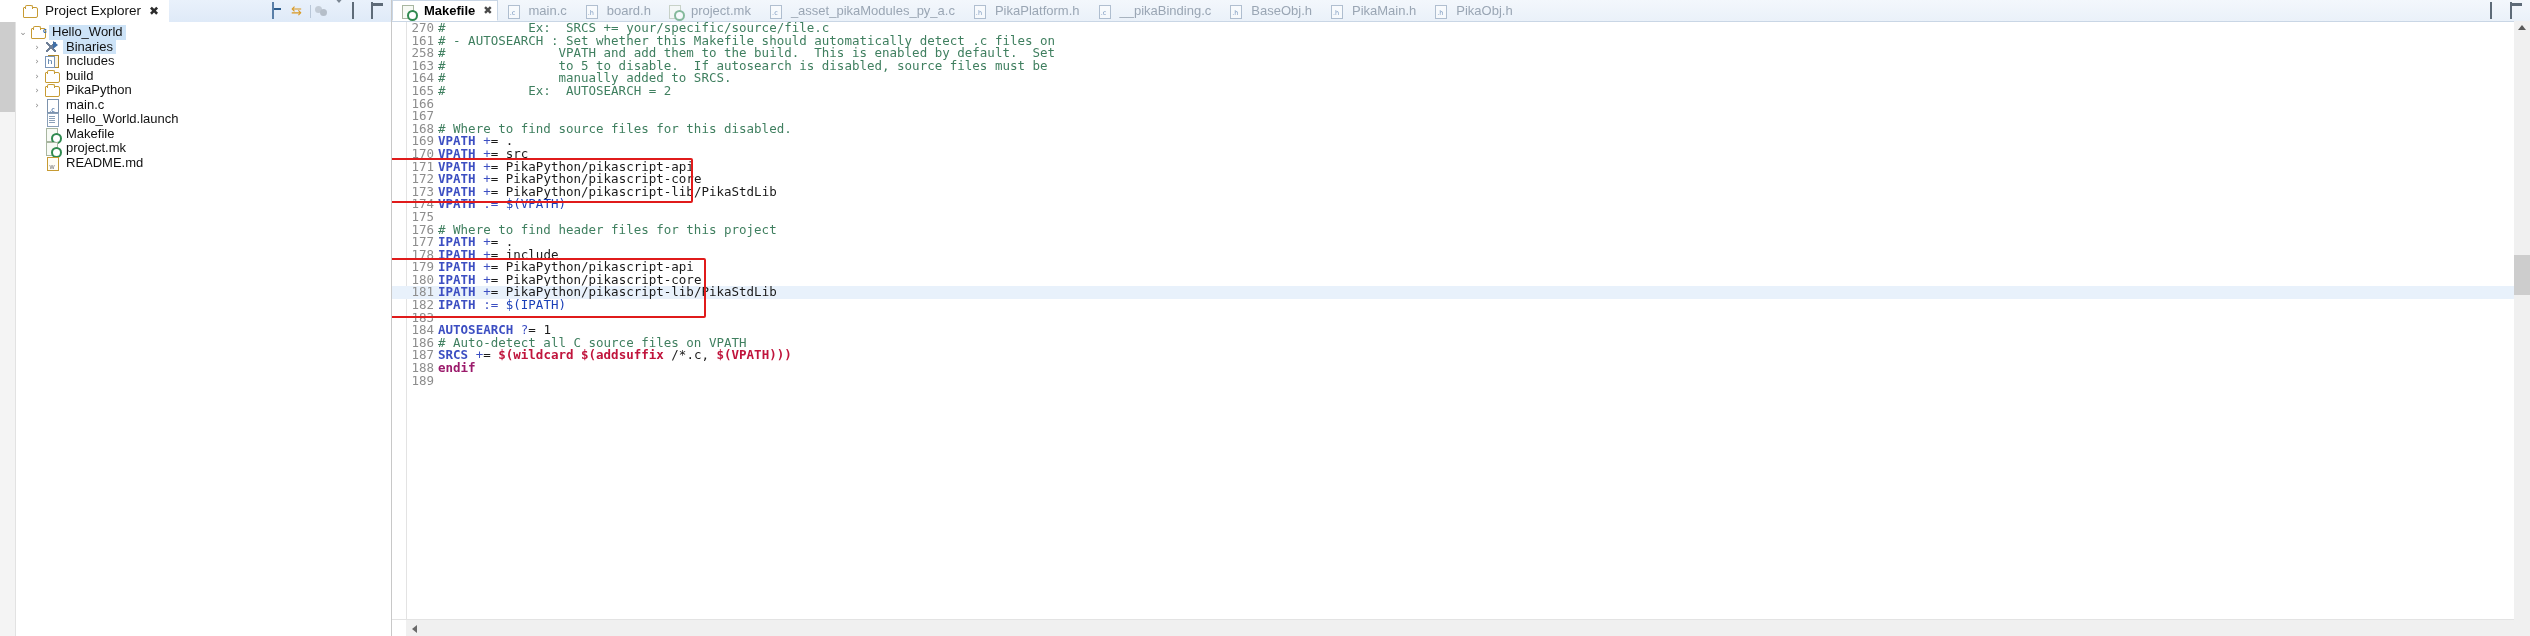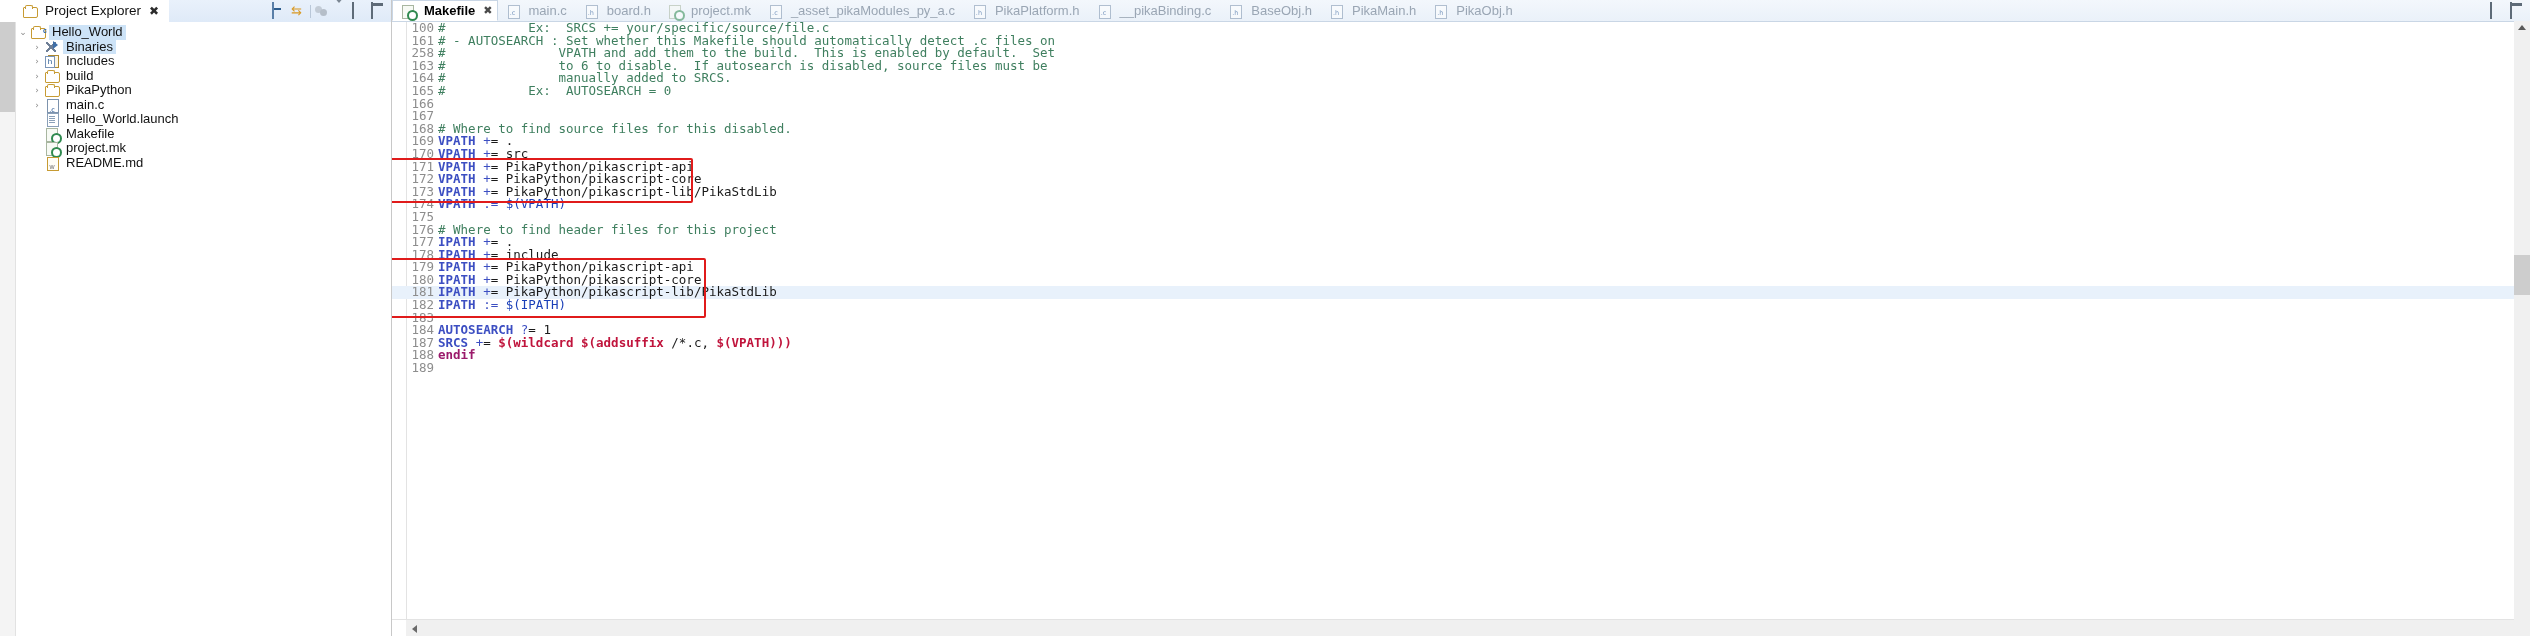--- a/index.html
+++ b/index.html
@@ -416,45 +416,46 @@
         <div class="edtabs-tools">
         <span class="tool"><span class="ic-min"></span></span>
         <span class="tool"><span class="ic-max"></span></span>
       </div>
     </div>
 
     <div class="edbody">
       <div class="edgutter"></div>
       <div class="code-area">
         <div class="lines" id="codelines">
-            <div class="cline"><span class="ln">100</span><span class="code"><span class="cm">#           Ex:  SRCS += your/specific/source/file.c</span></span></div>
+            <div class="cline"><span class="ln">270</span><span class="code"><span class="cm">#           Ex:  SRCS += your/specific/source/file.c</span></span></div>
             <div class="cline"><span class="ln">161</span><span class="code"><span class="cm"># - AUTOSEARCH : Set whether this Makefile should automatically detect .c files on</span></span></div>
             <div class="cline"><span class="ln">258</span><span class="code"><span class="cm">#               VPATH and add them to the build.  This is enabled by default.  Set</span></span></div>
-            <div class="cline"><span class="ln">163</span><span class="code"><span class="cm">#               to 6 to disable.  If autosearch is disabled, source files must be</span></span></div>
+            <div class="cline"><span class="ln">163</span><span class="code"><span class="cm">#               to 5 to disable.  If autosearch is disabled, source files must be</span></span></div>
             <div class="cline"><span class="ln">164</span><span class="code"><span class="cm">#               manually added to SRCS.</span></span></div>
-            <div class="cline"><span class="ln">165</span><span class="code"><span class="cm">#           Ex:  AUTOSEARCH = 0</span></span></div>
+            <div class="cline"><span class="ln">165</span><span class="code"><span class="cm">#           Ex:  AUTOSEARCH = 2</span></span></div>
             <div class="cline"><span class="ln">166</span><span class="code"></span></div>
             <div class="cline"><span class="ln">167</span><span class="code"></span></div>
             <div class="cline"><span class="ln">168</span><span class="code"><span class="cm"># Where to find source files for this disabled.</span></span></div>
             <div class="cline"><span class="ln">169</span><span class="code"><span class="kw">VPATH</span><span class="txt"> </span><span class="op">+</span><span class="txt">= .</span></span></div>
             <div class="cline"><span class="ln">170</span><span class="code"><span class="kw">VPATH</span><span class="txt"> </span><span class="op">+</span><span class="txt">= src</span></span></div>
             <div class="cline"><span class="ln">171</span><span class="code"><span class="kw">VPATH</span><span class="txt"> </span><span class="op">+</span><span class="txt">= PikaPython/pikascript-api</span></span></div>
             <div class="cline"><span class="ln">172</span><span class="code"><span class="kw">VPATH</span><span class="txt"> </span><span class="op">+</span><span class="txt">= PikaPython/pikascript-core</span></span></div>
             <div class="cline"><span class="ln">173</span><span class="code"><span class="kw">VPATH</span><span class="txt"> </span><span class="op">+</span><span class="txt">= PikaPython/pikascript-lib/PikaStdLib</span></span></div>
             <div class="cline"><span class="ln">174</span><span class="code"><span class="kw">VPATH</span><span class="txt"> </span><span class="op">:=</span><span class="txt"> </span><span class="var">$(VPATH)</span></span></div>
             <div class="cline"><span class="ln">175</span><span class="code"></span></div>
             <div class="cline"><span class="ln">176</span><span class="code"><span class="cm"># Where to find header files for this project</span></span></div>
             <div class="cline"><span class="ln">177</span><span class="code"><span class="kw">IPATH</span><span class="txt"> </span><span class="op">+</span><span class="txt">= .</span></span></div>
             <div class="cline"><span class="ln">178</span><span class="code"><span class="kw">IPATH</span><span class="txt"> </span><span class="op">+</span><span class="txt">= include</span></span></div>
             <div class="cline"><span class="ln">179</span><span class="code"><span class="kw">IPATH</span><span class="txt"> </span><span class="op">+</span><span class="txt">= PikaPython/pikascript-api</span></span></div>
             <div class="cline"><span class="ln">180</span><span class="code"><span class="kw">IPATH</span><span class="txt"> </span><span class="op">+</span><span class="txt">= PikaPython/pikascript-core</span></span></div>
             <div class="cline hl"><span class="ln">181</span><span class="code"><span class="kw">IPATH</span><span class="txt"> </span><span class="op">+</span><span class="txt">= PikaPython/pikascript-lib/PikaStdLib</span></span></div>
             <div class="cline"><span class="ln">182</span><span class="code"><span class="kw">IPATH</span><span class="txt"> </span><span class="op">:=</span><span class="txt"> </span><span class="var">$(IPATH)</span></span></div>
             <div class="cline"><span class="ln">183</span><span class="code"></span></div>
             <div class="cline"><span class="ln">184</span><span class="code"><span class="kw">AUTOSEARCH</span><span class="txt"> </span><span class="op">?</span><span class="txt">= 1</span></span></div>
+            <div class="cline"><span class="ln">186</span><span class="code"><span class="cm"># Auto-detect all C source files on VPATH</span></span></div>
             <div class="cline"><span class="ln">187</span><span class="code"><span class="kw">SRCS</span><span class="txt"> </span><span class="op">+</span><span class="txt">= </span><span class="fn">$(wildcard $(addsuffix </span><span class="txt">/*.c, </span><span class="fn">$(VPATH)))</span></span></div>
             <div class="cline"><span class="ln">188</span><span class="code"><span class="kw2">endif</span></span></div>
             <div class="cline"><span class="ln">189</span><span class="code"></span></div>
           </div>
         <div id="redboxes">
             <div class="redbox" style="border-color: rgb(224, 27, 27); top: 135.6px; height: 41.8px; left: -8px; width: 305px;"></div>
             <div class="redbox" style="border-color: rgb(224, 27, 27); top: 236.4px; height: 55.4px; left: -8px; width: 318px;"></div>
           </div>
       </div>
     </div>

